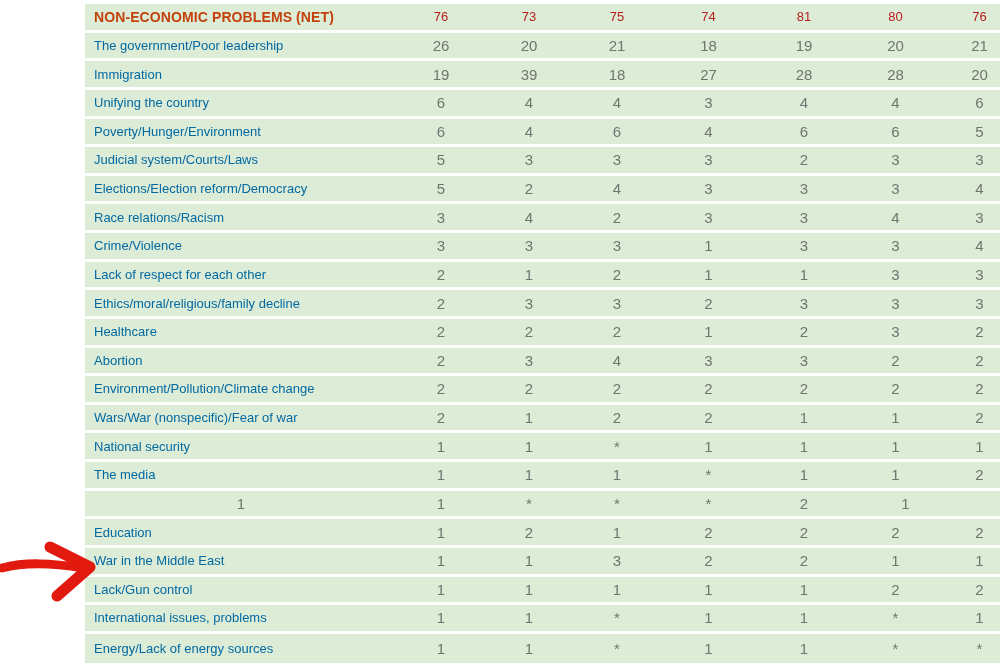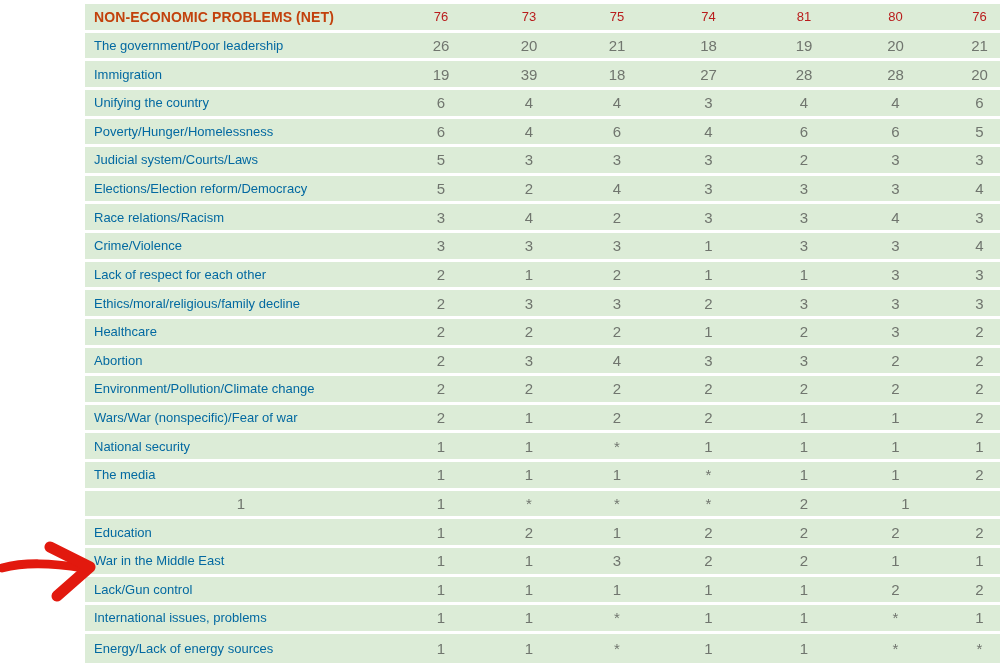--- a/index.html
+++ b/index.html
@@ -117,21 +117,21 @@
     <div class="cell-num">6</div>
     <div class="cell-num">4</div>
     <div class="cell-num">4</div>
     <div class="cell-num">3</div>
     <div class="cell-num">4</div>
     <div class="cell-num">4</div>
     <div class="cell-num last">6</div>
   </div>
 
   <div class="row">
-    <div class="cell-label">Poverty/Hunger/Homelessness</div>
+    <div class="cell-label">Poverty/Hunger/Environment</div>
     <div class="cell-num">6</div>
     <div class="cell-num">4</div>
     <div class="cell-num">6</div>
     <div class="cell-num">4</div>
     <div class="cell-num">6</div>
     <div class="cell-num">6</div>
     <div class="cell-num last">5</div>
   </div>
 
   <div class="row">

